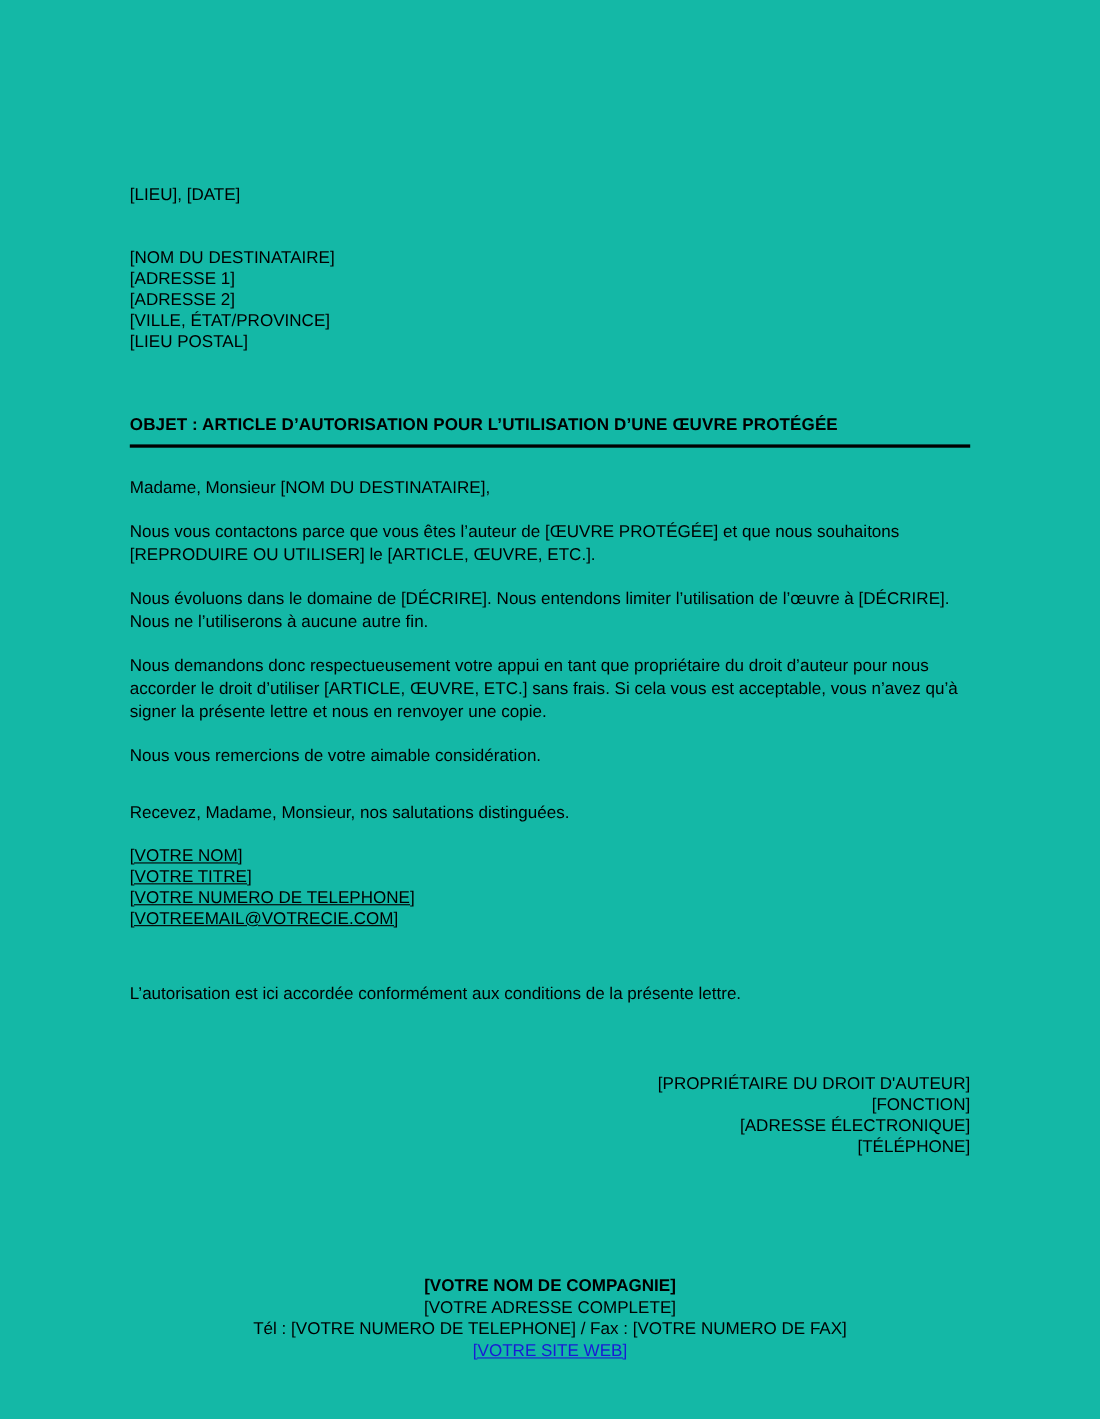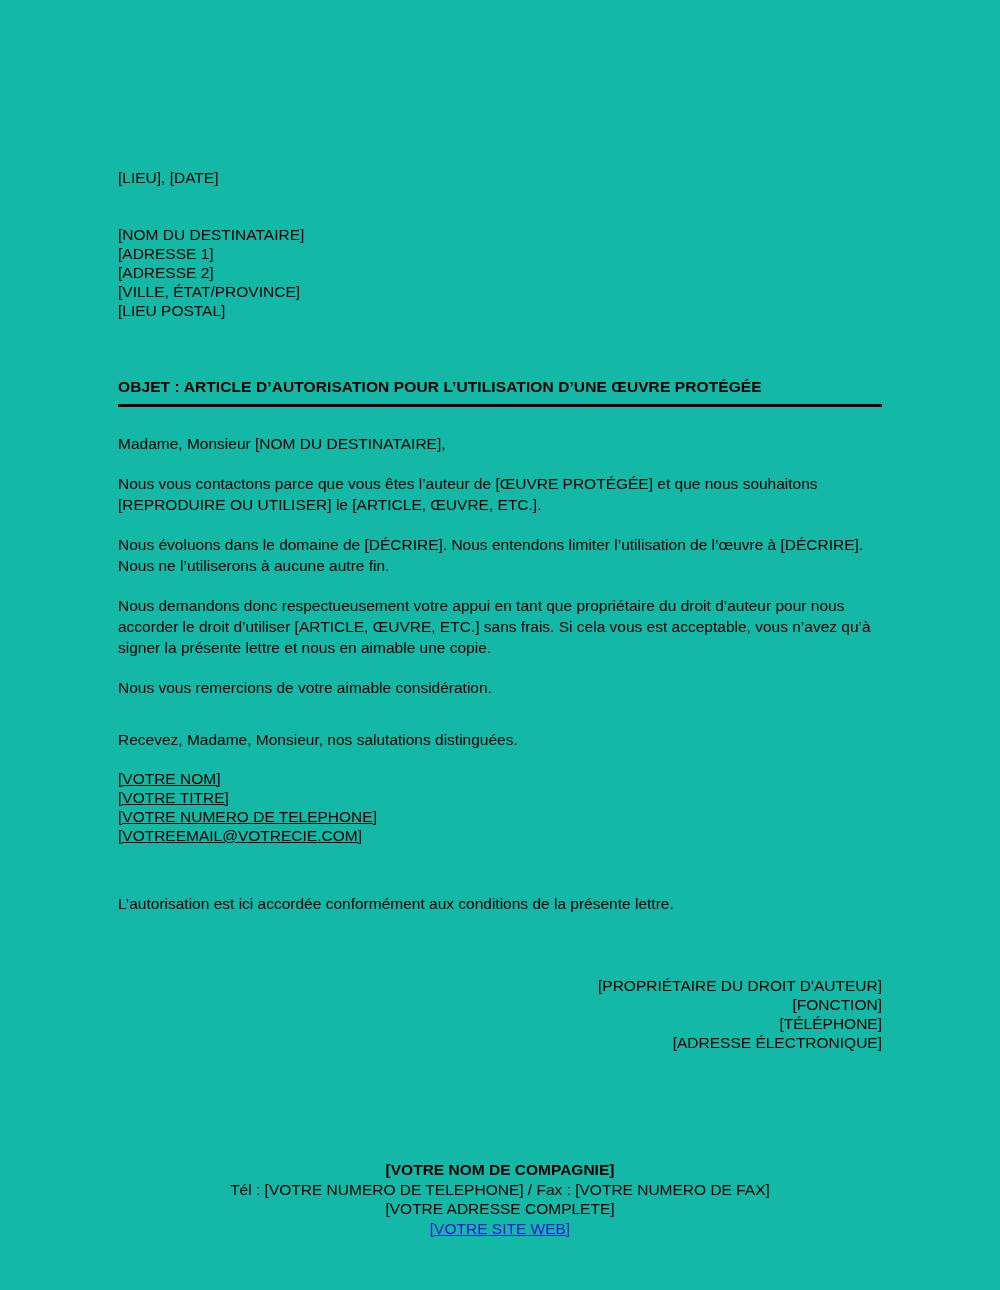--- a/index.html
+++ b/index.html
@@ -101,43 +101,43 @@
     <div class="line">[LIEU POSTAL]</div>
   </div>
 
   <div class="subject">OBJET : ARTICLE D’AUTORISATION POUR L’UTILISATION D’UNE ŒUVRE PROTÉGÉE</div>
   <hr class="rule">
 
   <div class="para">Madame, Monsieur [NOM DU DESTINATAIRE],</div>
 
   <div class="para">Nous vous contactons parce que vous êtes l’auteur de [ŒUVRE PROTÉGÉE] et que nous souhaitons [REPRODUIRE OU UTILISER] le [ARTICLE, ŒUVRE, ETC.].</div>
   <div class="para">Nous évoluons dans le domaine de [DÉCRIRE]. Nous entendons limiter l’utilisation de l’œuvre à [DÉCRIRE]. Nous ne l’utiliserons à aucune autre fin.</div>
-  <div class="para">Nous demandons donc respectueusement votre appui en tant que propriétaire du droit d’auteur pour nous accorder le droit d’utiliser [ARTICLE, ŒUVRE, ETC.] sans frais. Si cela vous est acceptable, vous n’avez qu’à signer la présente lettre et nous en aimable une copie.</div>
+  <div class="para">Nous demandons donc respectueusement votre appui en tant que propriétaire du droit d’auteur pour nous accorder le droit d’utiliser [ARTICLE, ŒUVRE, ETC.] sans frais. Si cela vous est acceptable, vous n’avez qu’à signer la présente lettre et nous en renvoyer une copie.</div>
   <div class="para">Nous vous remercions de votre aimable considération.</div>
 
   <div class="spacer-sm"></div>
 
   <div class="para">Recevez, Madame, Monsieur, nos salutations distinguées.</div>
 
   <div class="signature-block">
     <div class="line">[VOTRE NOM]</div>
     <div class="line">[VOTRE TITRE]</div>
     <div class="line">[VOTRE NUMERO DE TELEPHONE]</div>
     <div class="line">[VOTREEMAIL@VOTRECIE.COM]</div>
   </div>
 
   <div class="grant-line">L’autorisation est ici accordée conformément aux conditions de la présente lettre.</div>
 
   <div class="owner-block">
     <div class="line">[PROPRIÉTAIRE DU DROIT D'AUTEUR]</div>
     <div class="line">[FONCTION]</div>
+    <div class="line">[ADRESSE ÉLECTRONIQUE]</div>
     <div class="line">[TÉLÉPHONE]</div>
-    <div class="line">[ADRESSE ÉLECTRONIQUE]</div>
   </div>
 
   <div class="footer">
     <div class="company">[VOTRE NOM DE COMPAGNIE]</div>
+    <div>[VOTRE ADRESSE COMPLETE]</div>
     <div>Tél : [VOTRE NUMERO DE TELEPHONE] / Fax : [VOTRE NUMERO DE FAX]</div>
-    <div>[VOTRE ADRESSE COMPLETE]</div>
     <div><a class="weblink" href="#">[VOTRE SITE WEB]</a></div>
   </div>
 
 </div>
 
 </body></html>

